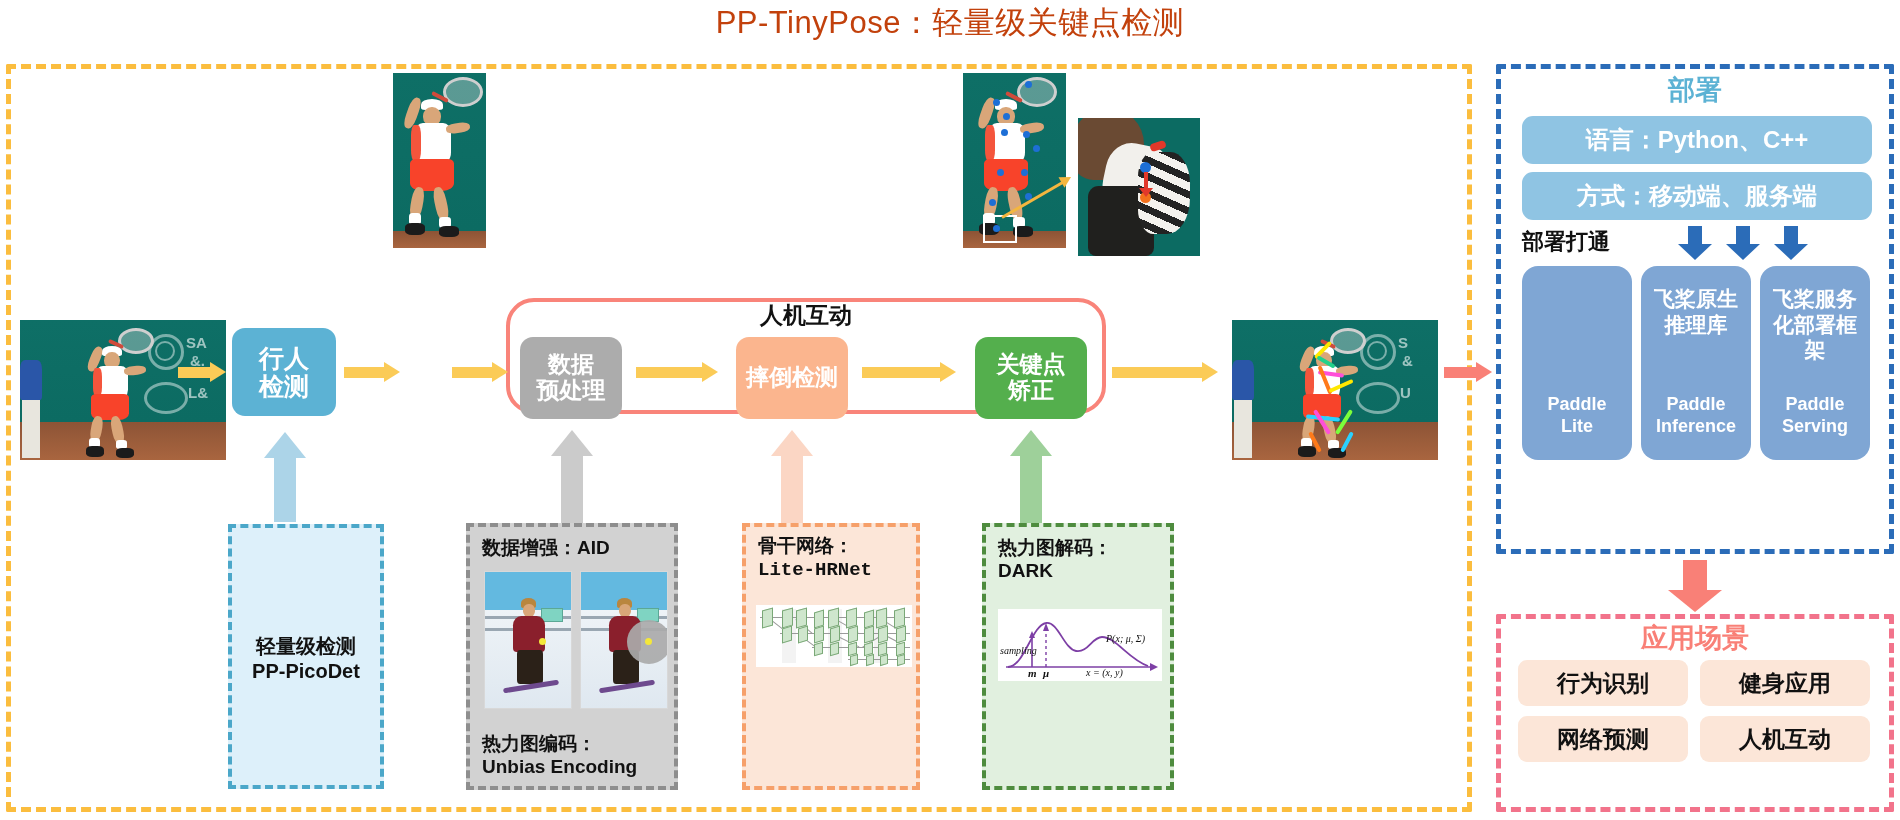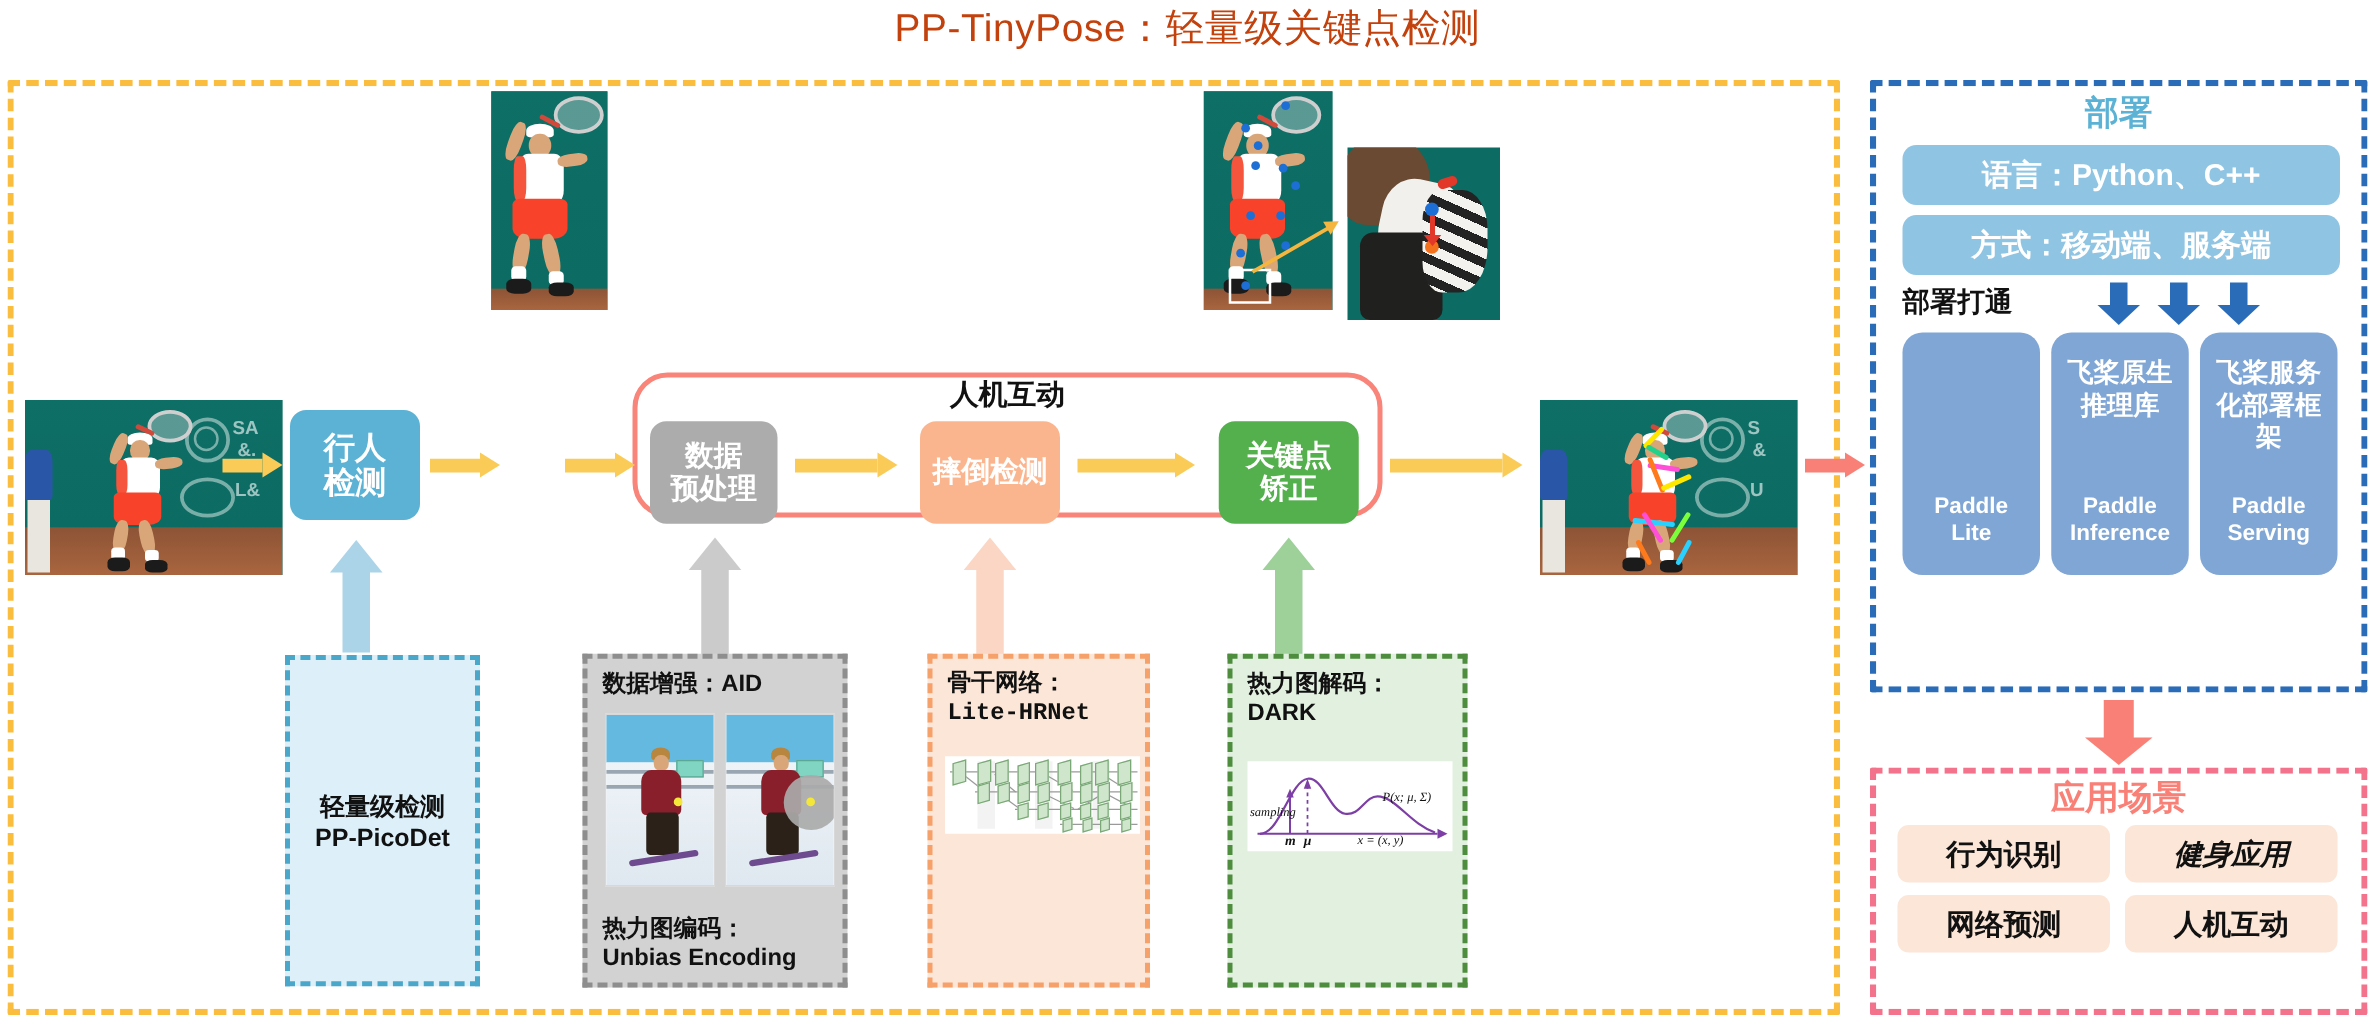--- a/index.html
+++ b/index.html
@@ -145,21 +145,21 @@
   #dcard-1{left:1641px;top:266px;width:110px;height:194px;}
   #dcard-2{left:1760px;top:266px;width:110px;height:194px;}
 
   
   #apps-title{position:absolute;left:1496px;top:620px;width:398px;text-align:center;
               font-size:27px;font-weight:bold;color:#F98077;}
   .abox{position:absolute;box-sizing:border-box;background:#FCE6D8;border-radius:9px;
         display:flex;align-items:center;justify-content:center;
         font-size:23px;font-weight:bold;color:#111;}
   #abox-0{left:1518px;top:660px;width:170px;height:46px;}
-  #abox-1{left:1700px;top:660px;width:170px;height:46px;font-style:italic;}
+  #abox-1{left:1700px;top:660px;width:170px;height:46px;}
   #abox-2{left:1518px;top:716px;width:170px;height:46px;}
   #abox-3{left:1700px;top:716px;width:170px;height:46px;}
 
   
   .callout-box{position:absolute;border:2px solid #fff;}
   .zoomline{position:absolute;height:3px;background:#F4B63F;transform-origin:0 50%;}
   .zoomline .t{position:absolute;right:-8px;top:-5px;width:0;height:0;
                border-top:6px solid transparent;border-bottom:6px solid transparent;
                border-left:11px solid #F4B63F;}
   .redarr{position:absolute;width:4px;background:#e2382a;}

